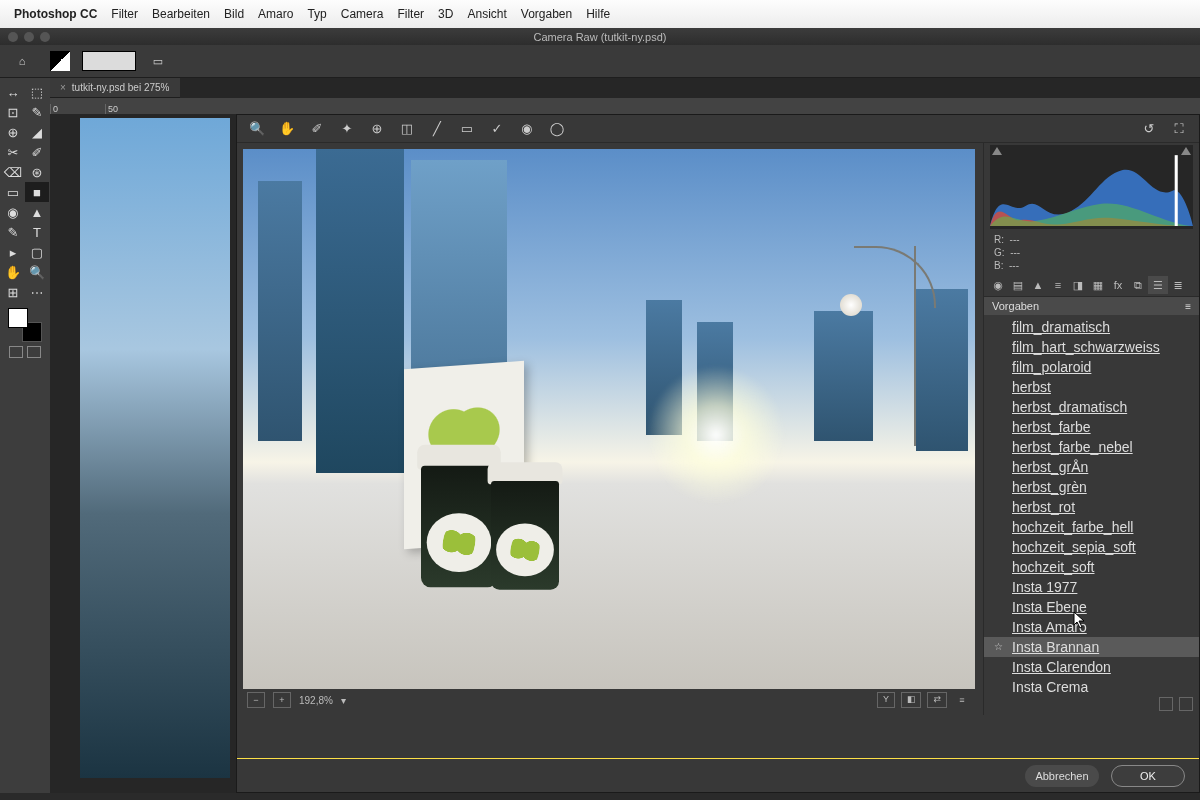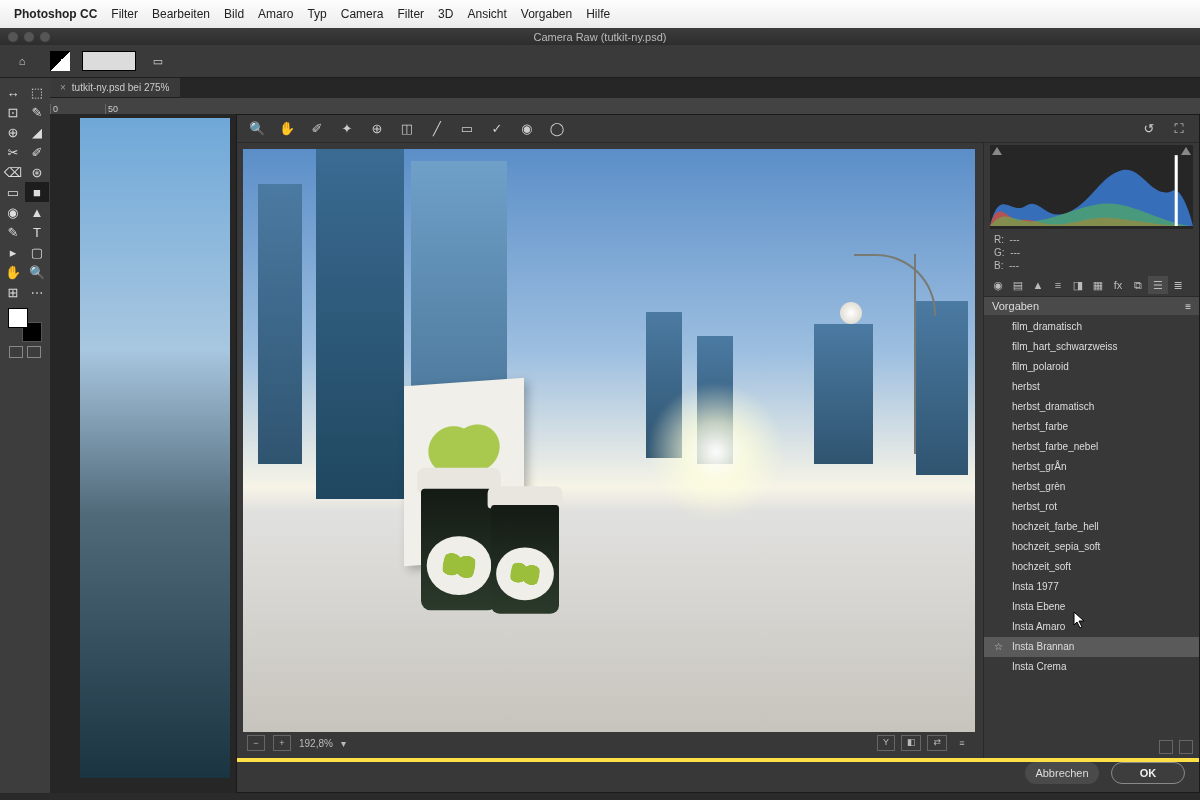--- a/index.html
+++ b/index.html
@@ -85,31 +85,31 @@
 .histo .tri.l{left:2px;} .histo .tri.r{right:2px;}
 .histo svg{position:absolute;inset:0;}
 .rgb { padding:2px 10px; font-size:10px; color:#bbb; line-height:13px;}
 .panel-tabs{ display:flex; gap:0; padding:2px 4px; border-bottom:1px solid #2a2a2a;}
 .ptab{ width:20px; height:18px; display:flex; align-items:center; justify-content:center; color:#bbb; font-size:11px; cursor:pointer;}
 .ptab.active{ background:#4a4a4a;}
 .panel-title{ background:#4a4a4a; color:#ddd; padding:3px 8px; font-size:11px; display:flex; align-items:center;}
 .panel-title .menu{ margin-left:auto; font-size:10px;}
 .preset-list{ flex:1; overflow:auto; padding:2px 0;}
 .preset-list::-webkit-scrollbar{width:10px;} .preset-list::-webkit-scrollbar-thumb{background:#555;}
-.preset{ padding:2px 18px 2px 28px; font-size:10px; color:#ddd; line-height:16px; cursor:pointer; position:relative;}
+.preset{ padding:2px 18px 2px 28px; font-size:14px; color:#ddd; line-height:16px; cursor:pointer; position:relative;text-decoration:underline;}
 .preset.selected{ background:#5a5a5a;}
 .preset.selected:before{ content:"☆"; position:absolute; left:10px; top:2px; font-size:10px; color:#ccc;}
 .panel-footer{ height:22px; display:flex; gap:6px; align-items:center; justify-content:flex-end; padding:0 6px;}
 .panel-footer i{ width:14px; height:14px; border:1px solid #666; display:block;}
 
 
-.raw-bottom{ height:34px; display:flex; justify-content:flex-end; gap:12px; padding:0 14px; border-top:4px solid #fde047;}
+.raw-bottom{ height:34px; display:flex; align-items:center; justify-content:flex-end; gap:12px; padding:0 14px; border-top:1px solid #fde047;margin-top:43px;}
 .btn{ min-width:74px; height:22px; border-radius:11px; display:flex; align-items:center; justify-content:center; font-size:11px; cursor:pointer;}
 .btn.cancel{ background:#4a4a4a; color:#ddd;}
-.btn.ok{ background:#3d3d3d; border:1px solid #888; color:#eee;font-weight:bold;}
+.btn.ok{ background:#3d3d3d; border:1px solid #888; color:#eee;}
 
 
 .winfoot{ height:17px; background:#2a2a2a;}
 
 
 .cursor { position:absolute; width:14px; height:18px; pointer-events:none; z-index:50;}
 .cursor svg{width:100%;height:100%;}
 </style>
 </head>
 <body>
@@ -323,20 +323,21 @@
               <div class="preset">herbst_grÅn</div>
               <div class="preset">herbst_grèn</div>
               <div class="preset">herbst_rot</div>
               <div class="preset">hochzeit_farbe_hell</div>
               <div class="preset">hochzeit_sepia_soft</div>
               <div class="preset">hochzeit_soft</div>
               <div class="preset">Insta 1977</div>
               <div class="preset">Insta Ebene</div>
               <div class="preset">Insta Amaro</div>
               <div class="preset selected">Insta Brannan</div>
+              <div class="preset">Insta Clarendon</div>
               <div class="preset">Insta Crema</div>
             </div>
           <div class="panel-footer">
             <i></i>
             <i></i>
           </div>
         </div>
       </div>
       <div class="raw-bottom">
         <div class="btn cancel">Abbrechen</div>

